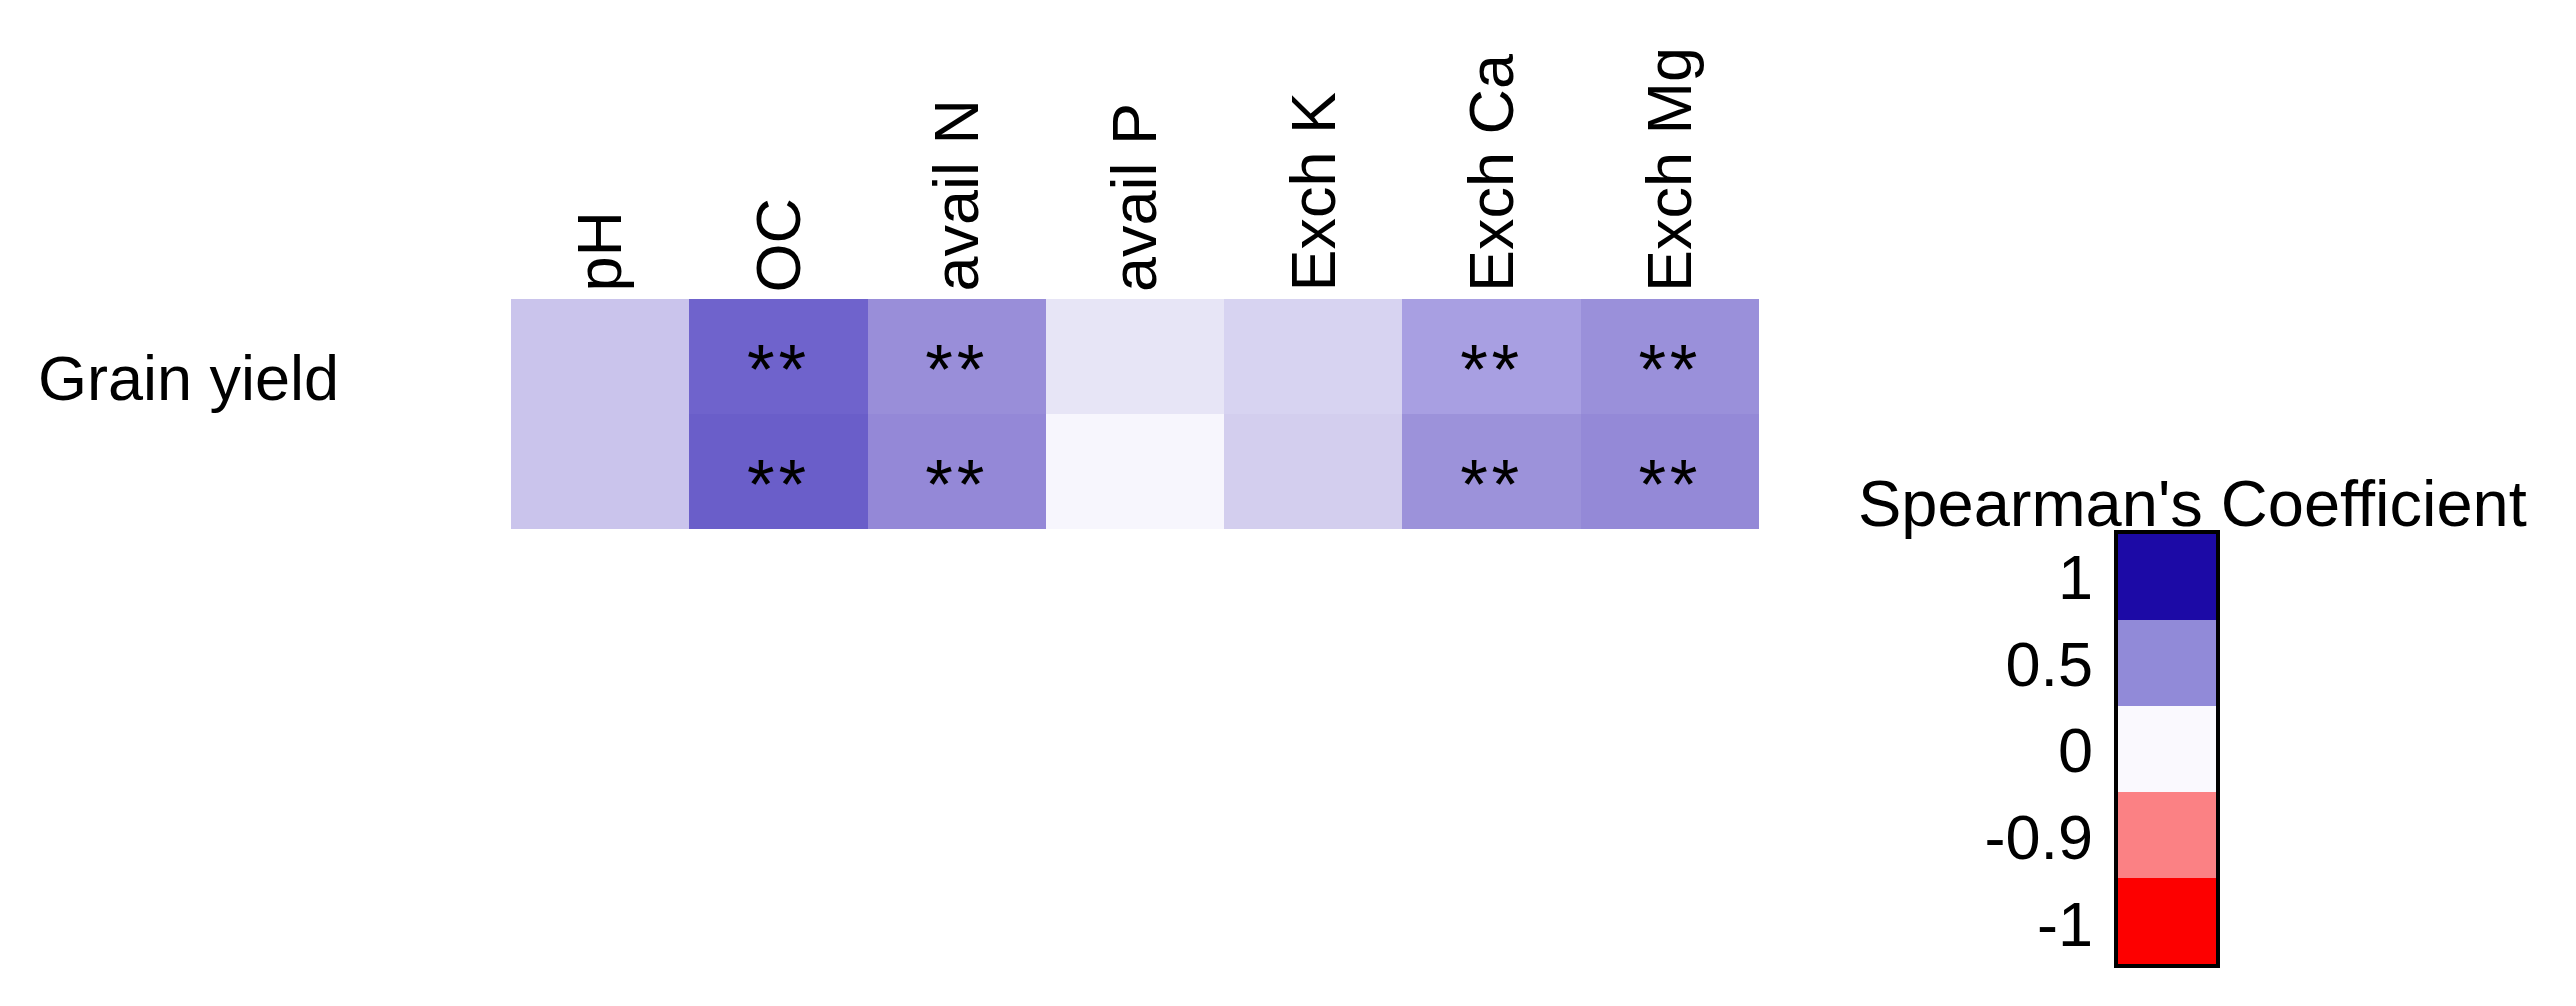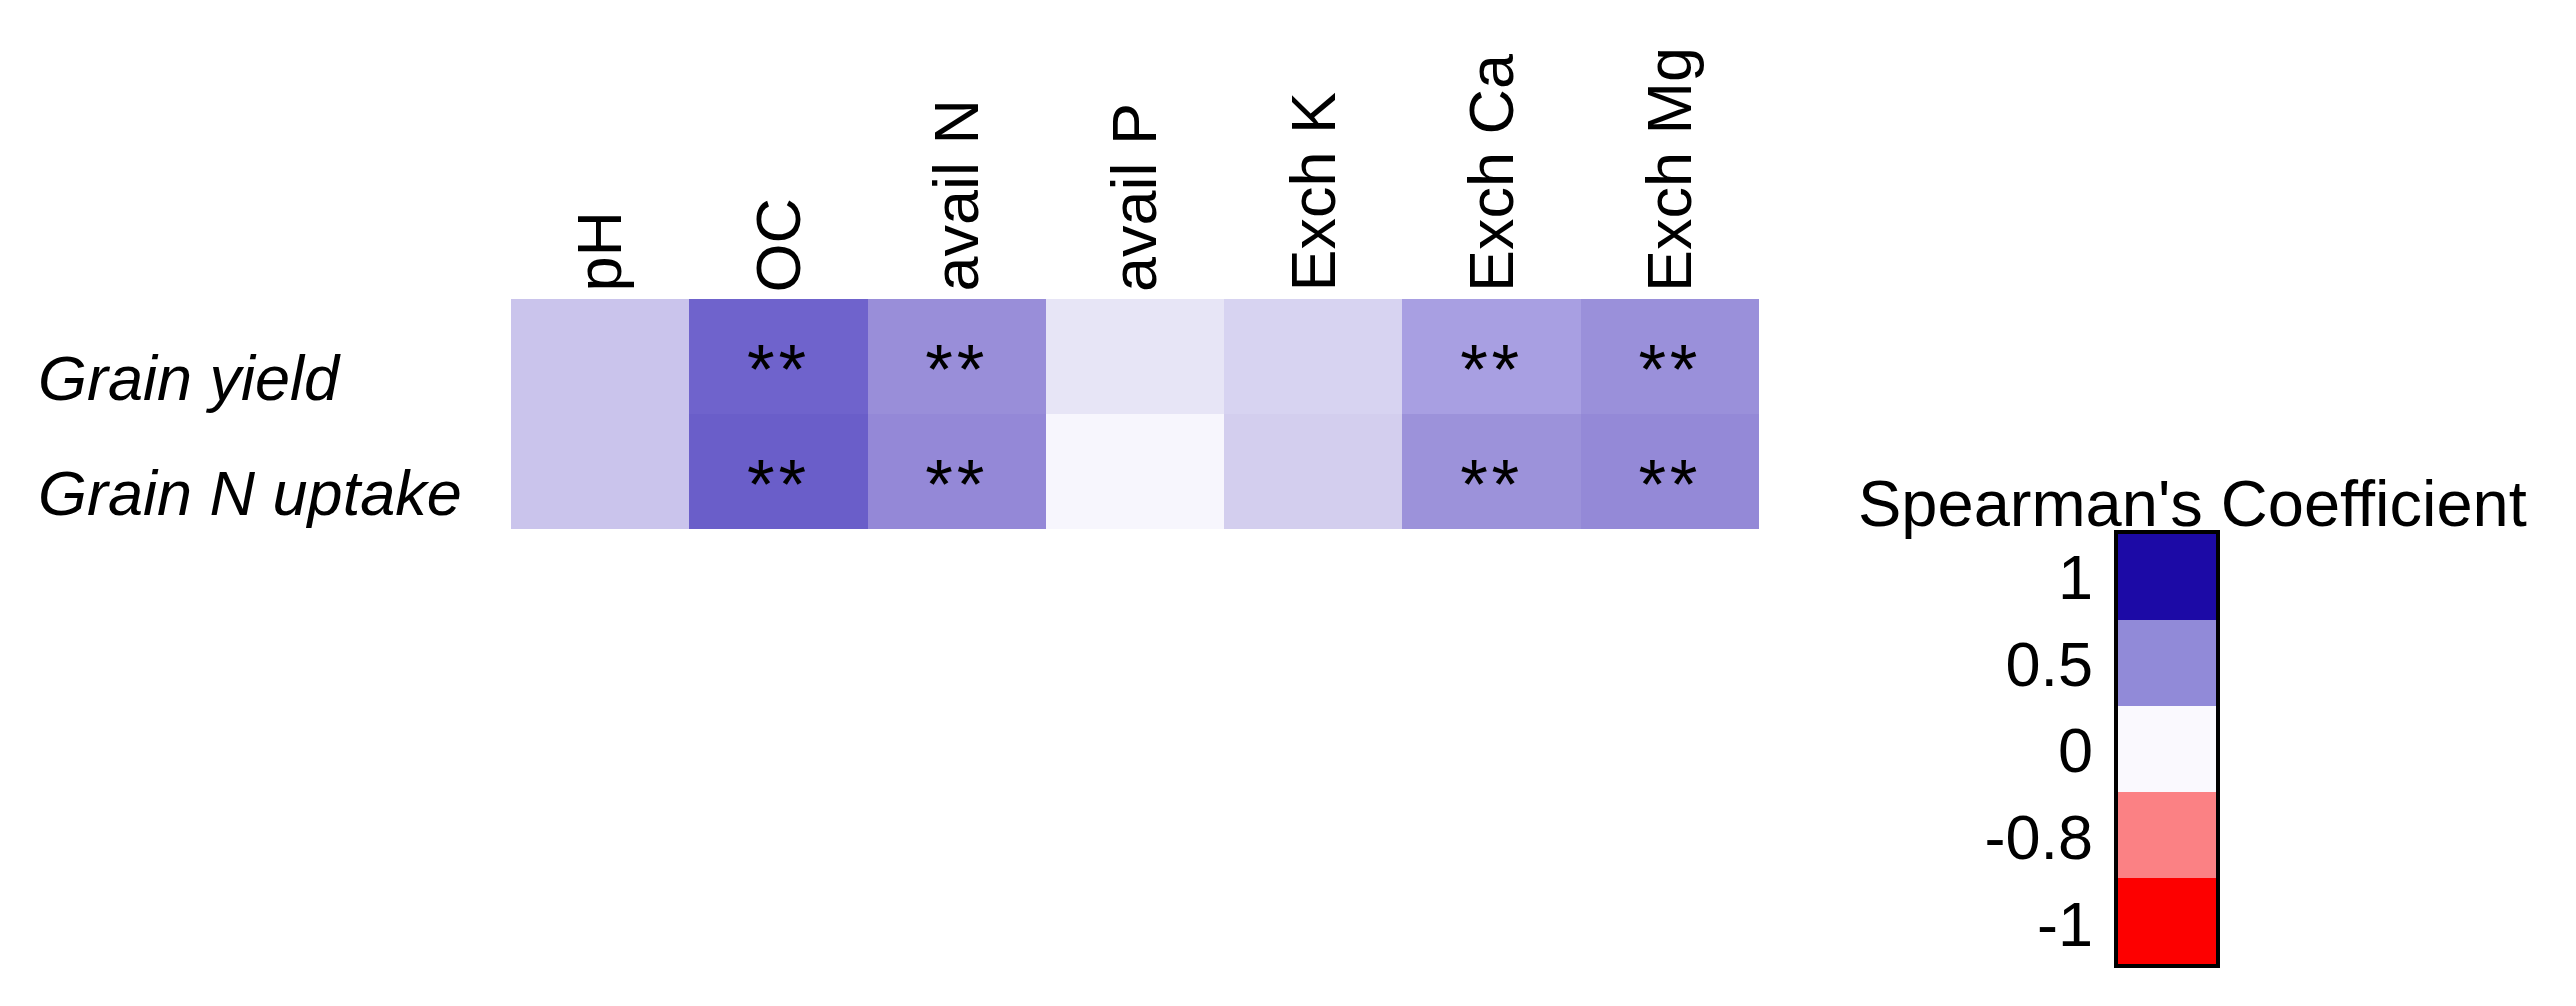--- a/index.html
+++ b/index.html
@@ -14,21 +14,21 @@
   .stars{font-size:71px;line-height:1;letter-spacing:3.8px;transform:translateY(13.4px);}
 
   
   .col-h{position:absolute;top:0;height:292px;width:178px;
          display:flex;align-items:flex-end;justify-content:center;}
   .col-h span{writing-mode:vertical-rl;transform:rotate(180deg);
               font-size:63px;line-height:1.1;white-space:nowrap;}
 
   
   .row-label{position:absolute;left:38px;width:467px;display:flex;align-items:center;
-             font-size:63px;transform:translateY(21px);white-space:nowrap;font-style:italic;}
+             font-size:63px;transform:translateY(21px);white-space:nowrap;}
   #row-label-0{top:299px;height:115px;}
   #row-label-1{top:415px;height:114px;}
 
   
   #footnote{position:absolute;left:100px;top:752px;font-size:63px;white-space:nowrap;}
 
   
   #legend-title{position:absolute;left:1858px;top:471px;width:725px;
                 font-size:65px;line-height:65px;white-space:nowrap;}
   #colorbar{position:absolute;left:2114px;top:530px;width:98px;height:430px;
@@ -36,21 +36,20 @@
   .seg{flex:1 1 0;}
   .tick{position:absolute;left:1845px;width:248px;text-align:right;
         font-size:63px;line-height:76px;height:76px;}
 </style>
 </head>
 <body>
 
 <div id="stage">
 
   <div id="row-label-0" class="row-label">Grain yield</div>
-  <div id="row-label-1" class="row-label">Grain N uptake</div>
 
   <div id="col-headers">
       <div class="col-h" style="left: 511px;">
         <span>pH</span>
       </div>
       <div class="col-h" style="left: 690px;">
         <span>OC</span>
       </div>
       <div class="col-h" style="left: 868px;">
         <span>avail N</span>
@@ -108,18 +107,18 @@
       <div class="seg" style="background: rgb(28, 10, 166);"></div>
       <div class="seg" style="background: rgb(145, 138, 216);"></div>
       <div class="seg" style="background: rgb(250, 249, 254);"></div>
       <div class="seg" style="background: rgb(251, 129, 132);"></div>
       <div class="seg" style="background: rgb(253, 0, 0);"></div>
     </div>
   <div id="colorbar-ticks">
       <div class="tick" style="top: 539px;">1</div>
       <div class="tick" style="top: 626px;">0.5</div>
       <div class="tick" style="top: 712px;">0</div>
-      <div class="tick" style="top: 799px;">-0.8</div>
+      <div class="tick" style="top: 799px;">-0.9</div>
       <div class="tick" style="top: 886px;">-1</div>
     </div>
 
 </div>
 
 
 </body></html>

